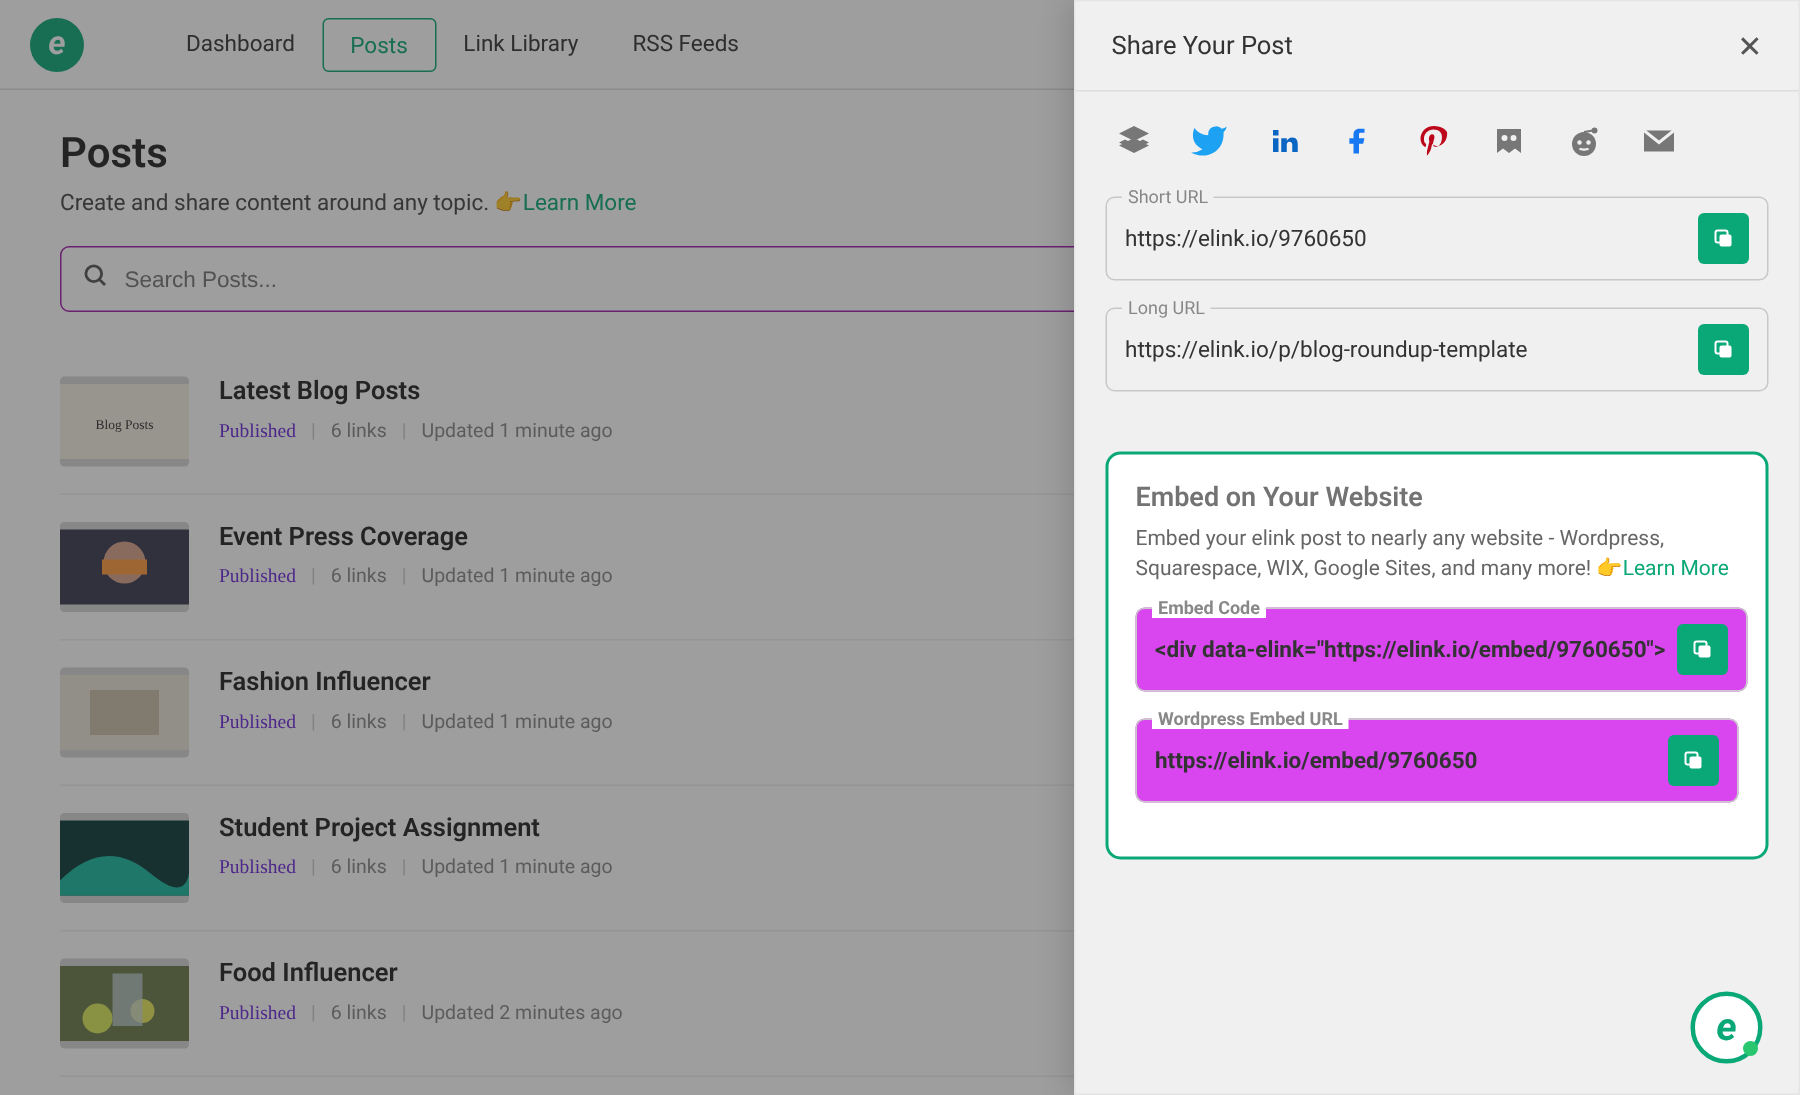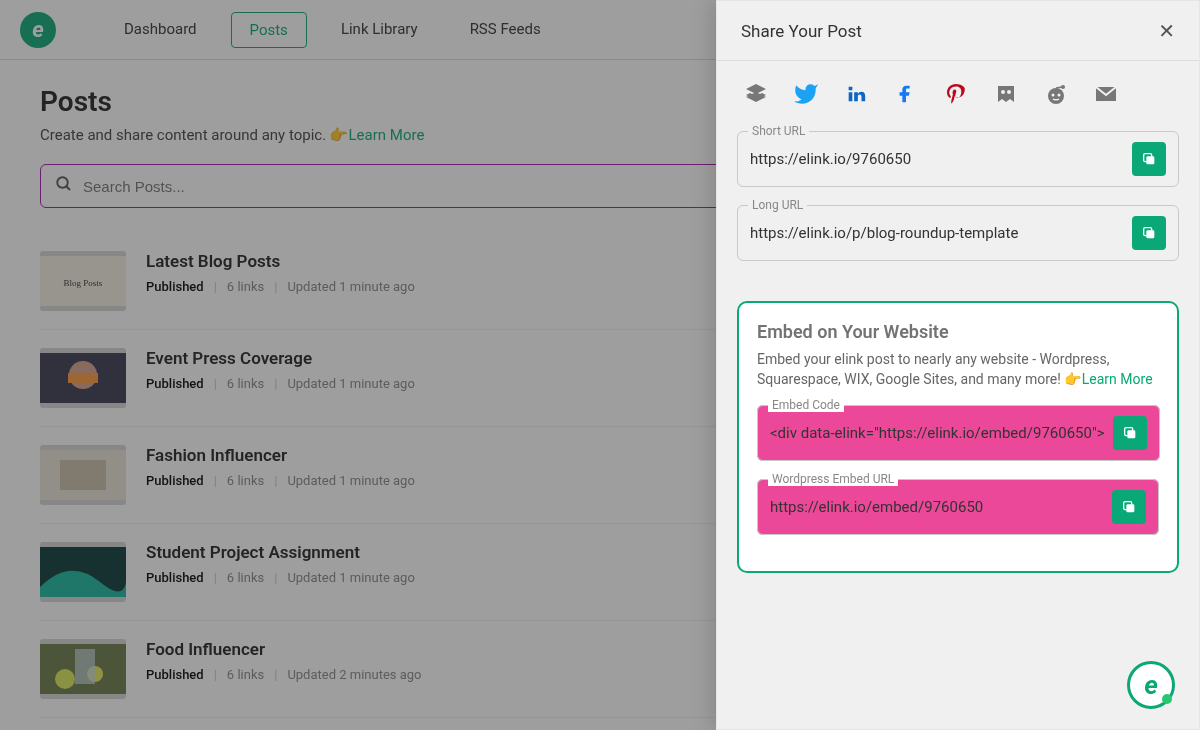--- a/index.html
+++ b/index.html
@@ -3,39 +3,39 @@
 <meta charset="utf-8">
 <style>
 * { box-sizing: border-box; margin: 0; padding: 0; }
 body { font-family: -apple-system, "Segoe UI", Roboto, sans-serif; background: #fff; width: 1200px; height: 730px; overflow: hidden; position: relative; }
 
 .app { width: 100%; height: 100%; position: relative; }
 .main-bg { width: 100%; height: 100%; background: #fff; position: absolute; top:0; left:0; }
 
 .topbar { height: 60px; border-bottom: 1px solid #ddd; display: flex; align-items: center; padding: 0 20px; gap: 30px; }
 .logo { width: 36px; height: 36px; border-radius: 50%; background: #0aa876; display:flex; align-items:center; justify-content:center; color:#fff; font-weight:bold; font-size:22px; font-style:italic; }
-.nav { display: flex; gap: 16px; margin-left: 20px; }
+.nav { display: flex; gap: 0; margin-left: 20px; }
 .nav-item { padding: 8px 18px; font-size: 15px; color: #333; cursor: pointer; border-radius: 4px; }
 .nav-item.active { border: 1px solid #0aa876; color: #0aa876; }
 
 .content { padding: 25px 40px; }
 .page-title { font-size: 28px; font-weight: 600; color: #222; margin-bottom: 8px; }
 .page-sub { font-size: 15px; color: #444; margin-bottom: 20px; }
 .page-sub .learn { color: #0aa876; cursor: pointer; }
 .pointer { display:inline-block; }
 
 .search { border: 1px solid #a21caf; border-radius: 6px; padding: 10px 14px; display:flex; align-items:center; gap:10px; margin-bottom: 25px; }
 .search input { border:none; outline:none; font-size:15px; flex:1; background:transparent; color:#666; }
 
 .post-row { display:flex; align-items:flex-start; gap: 20px; padding: 18px 0; border-bottom: 1px solid #eee; cursor:pointer; }
 .thumb { width: 86px; height: 60px; background: #d5d5d5; border-radius: 3px; flex-shrink:0; background-size:cover; background-position:center;}
 .post-info { flex:1; }
 .post-title { font-size: 17px; font-weight: 600; color: #222; margin-bottom: 8px; }
 .post-meta { font-size: 13px; color: #888; display:flex; align-items:center; gap:10px; }
-.post-meta .status { color:#000000; font-weight:500; }
+.post-meta .status { color:#6d28d9; font-weight:500;font-family:Liberation Serif, serif; }
 .post-meta .sep { color:#ccc; }
 
 
 .dim { position:absolute; top:0; left:0; width: 716px; height: 100%; background: rgba(40,40,40,0.45); }
 
 
 .panel { position:absolute; top:0; right:0; width: 484px; height: 100%; background:#f0f0f0; box-shadow:-4px 0 20px rgba(0,0,0,0.15); display:flex; flex-direction:column; border: 1px solid #e5e5e5;}
 .panel-head { height:60px; display:flex; align-items:center; justify-content:space-between; padding: 0 24px; border-bottom:1px solid #ddd; font-size:17px; color:#333; }
 .close-x { font-size:20px; cursor:pointer; color:#555; }
 .panel-body { padding: 20px; overflow-y:auto; flex:1; }
@@ -45,21 +45,21 @@
 
 .fieldset { border: 1px solid #c8c8c8; border-radius: 6px; padding: 10px 12px; margin-bottom: 18px; position:relative; display:flex; align-items:center; gap:8px; background:#f0f0f0; }
 .fieldset legend { font-size: 12px; color: #888; padding: 0 4px; position:absolute; top:-8px; left:10px; background:#f0f0f0; }
 .fieldset .val { flex:1; font-size: 15px; color:#333; white-space:nowrap; overflow:hidden; text-overflow:ellipsis;}
 .copy-btn { width:34px; height:34px; background:#0aa876; border-radius:4px; display:flex; align-items:center; justify-content:center; cursor:pointer; }
 
 .embed-card { border: 2px solid #0aa876; border-radius: 10px; padding: 18px; background:#fff; margin-top: 40px; }
 .embed-title { font-size: 18px; font-weight:600; color:#737373; margin-bottom: 8px; }
 .embed-desc { font-size: 14px; color:#666; line-height:1.4; margin-bottom: 16px; }
 .embed-desc .learn { color:#0aa876; cursor:pointer; }
-.embed-card .fieldset { background:#ec4899; }
+.embed-card .fieldset { background:#d946ef;font-weight:bold; }
 .embed-card .fieldset legend { background:#fff; }
 
 .float-logo { position:absolute; bottom: 20px; right: 24px; width: 48px; height: 48px; border-radius:50%; border:3px solid #0aa876; background:#fff; display:flex; align-items:center; justify-content:center; color:#0aa876; font-weight:bold; font-size:26px; font-style:italic; cursor:pointer;}
 .float-logo::after { content:""; width:10px; height:10px; background:#28c76f; border-radius:50%; position:absolute; bottom:2px; right:0px; }
 
 .thumb svg { width:100%; height:100%; }
 </style>
 </head>
 <body>
 

